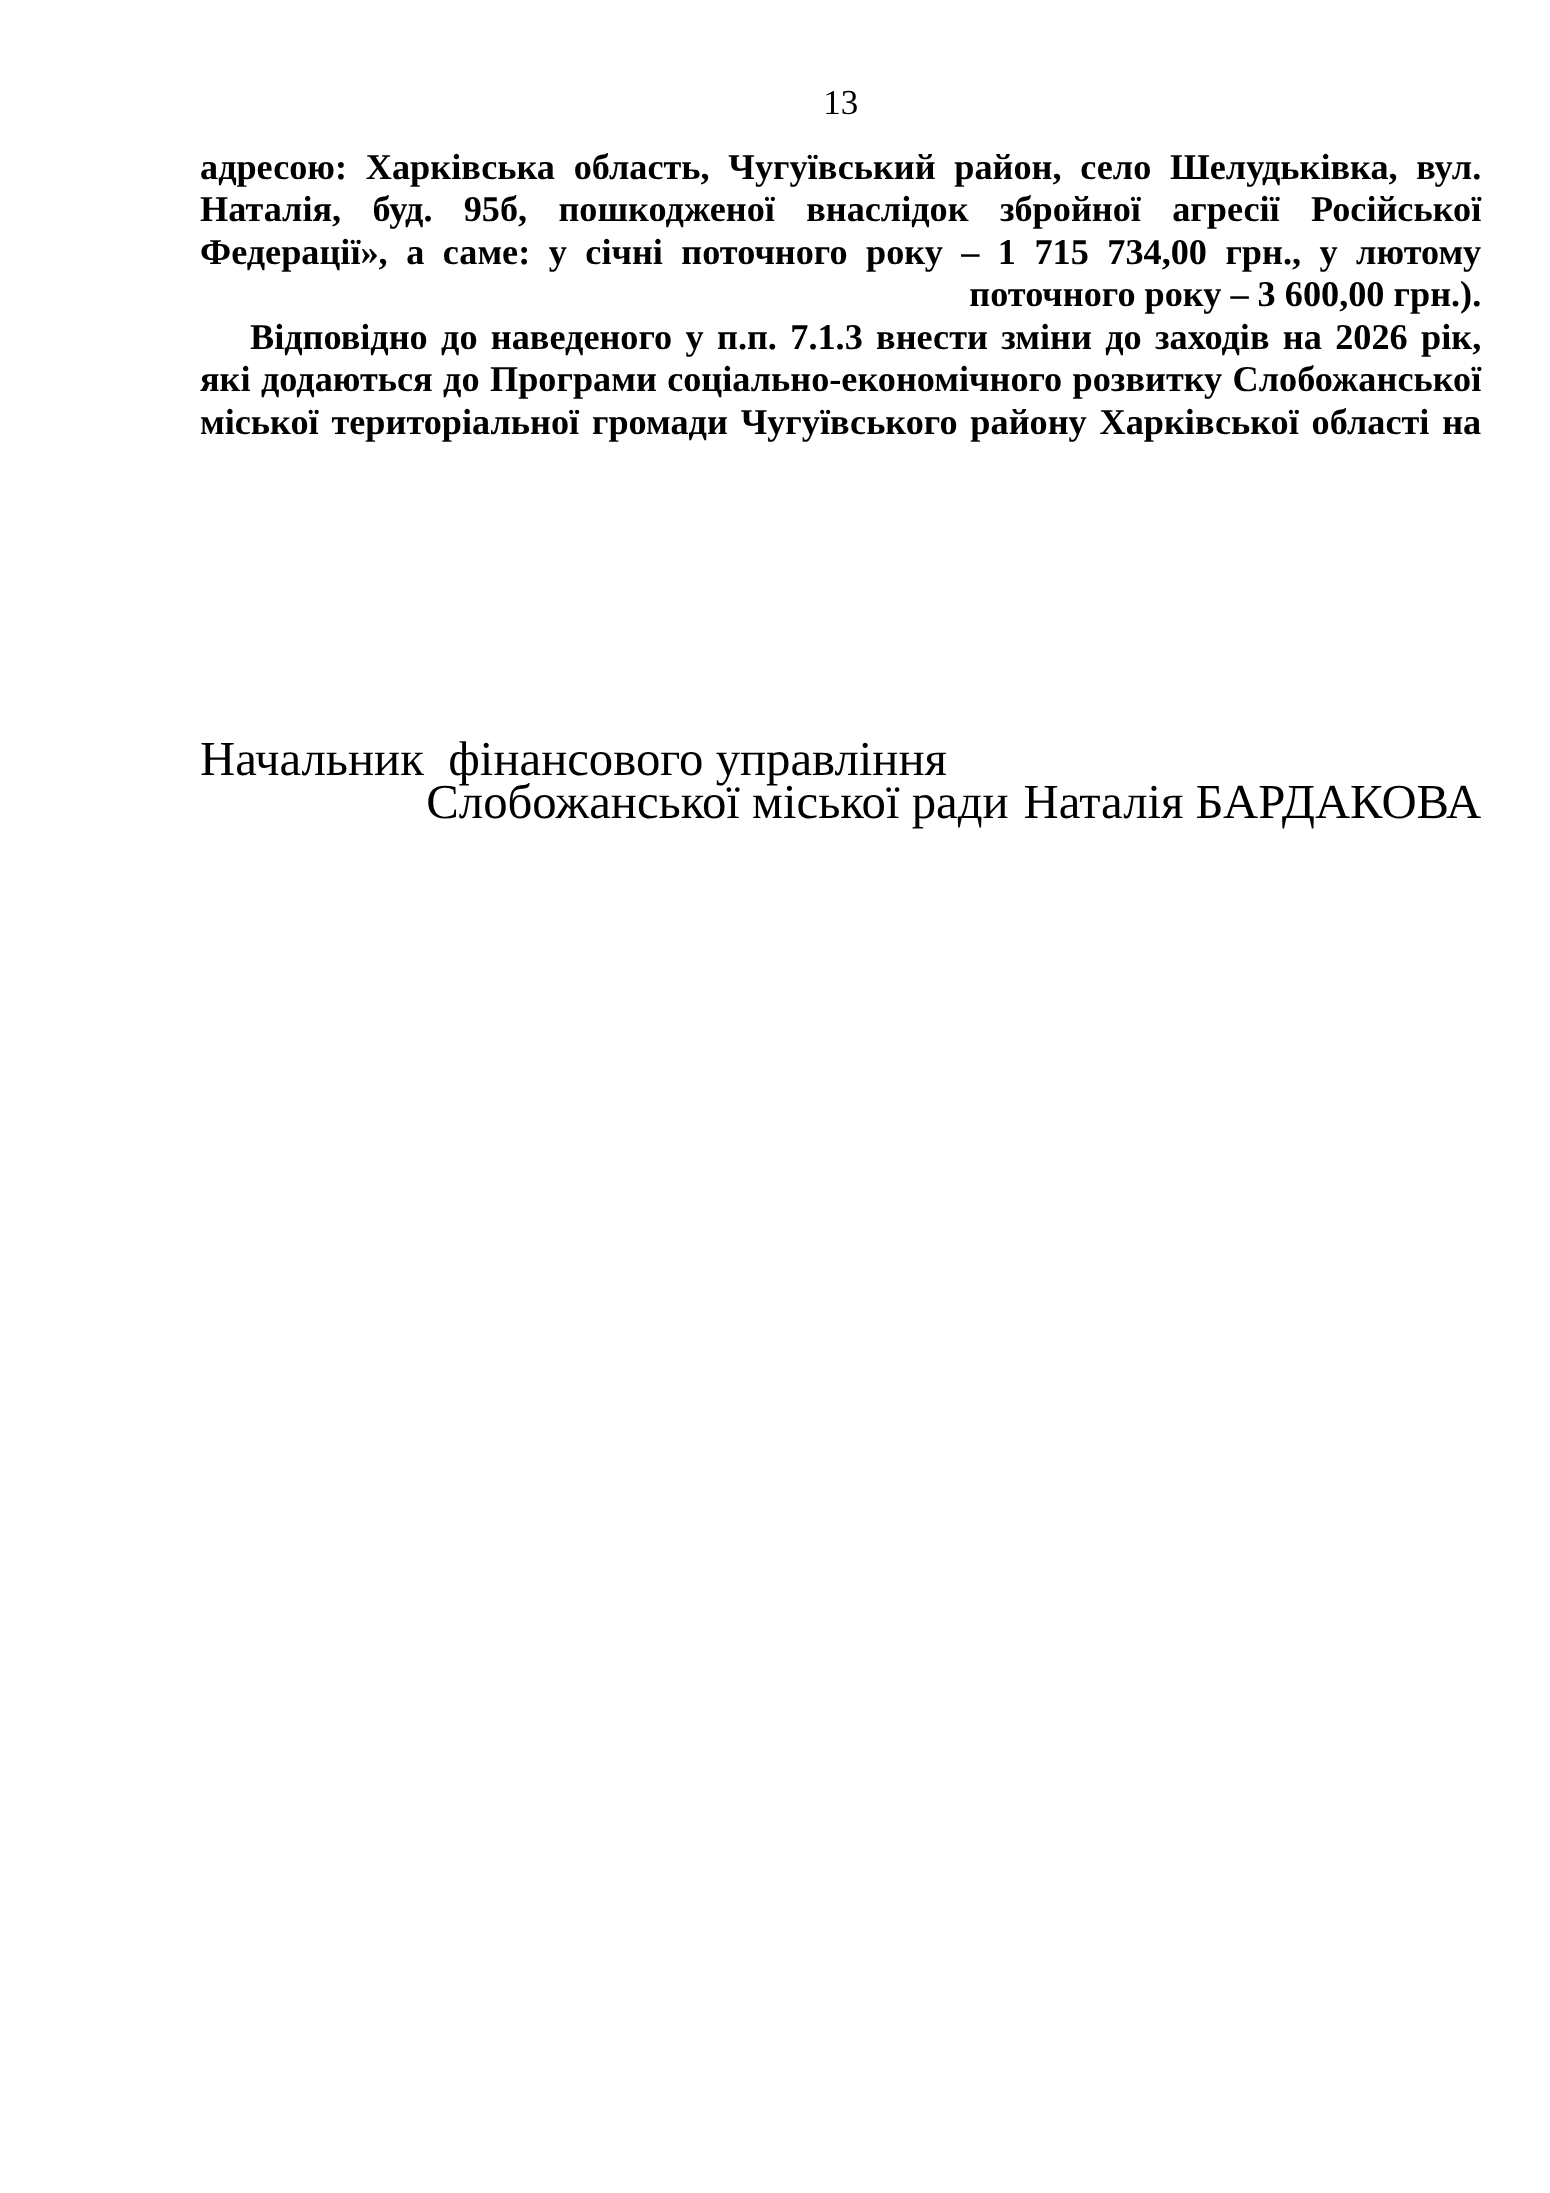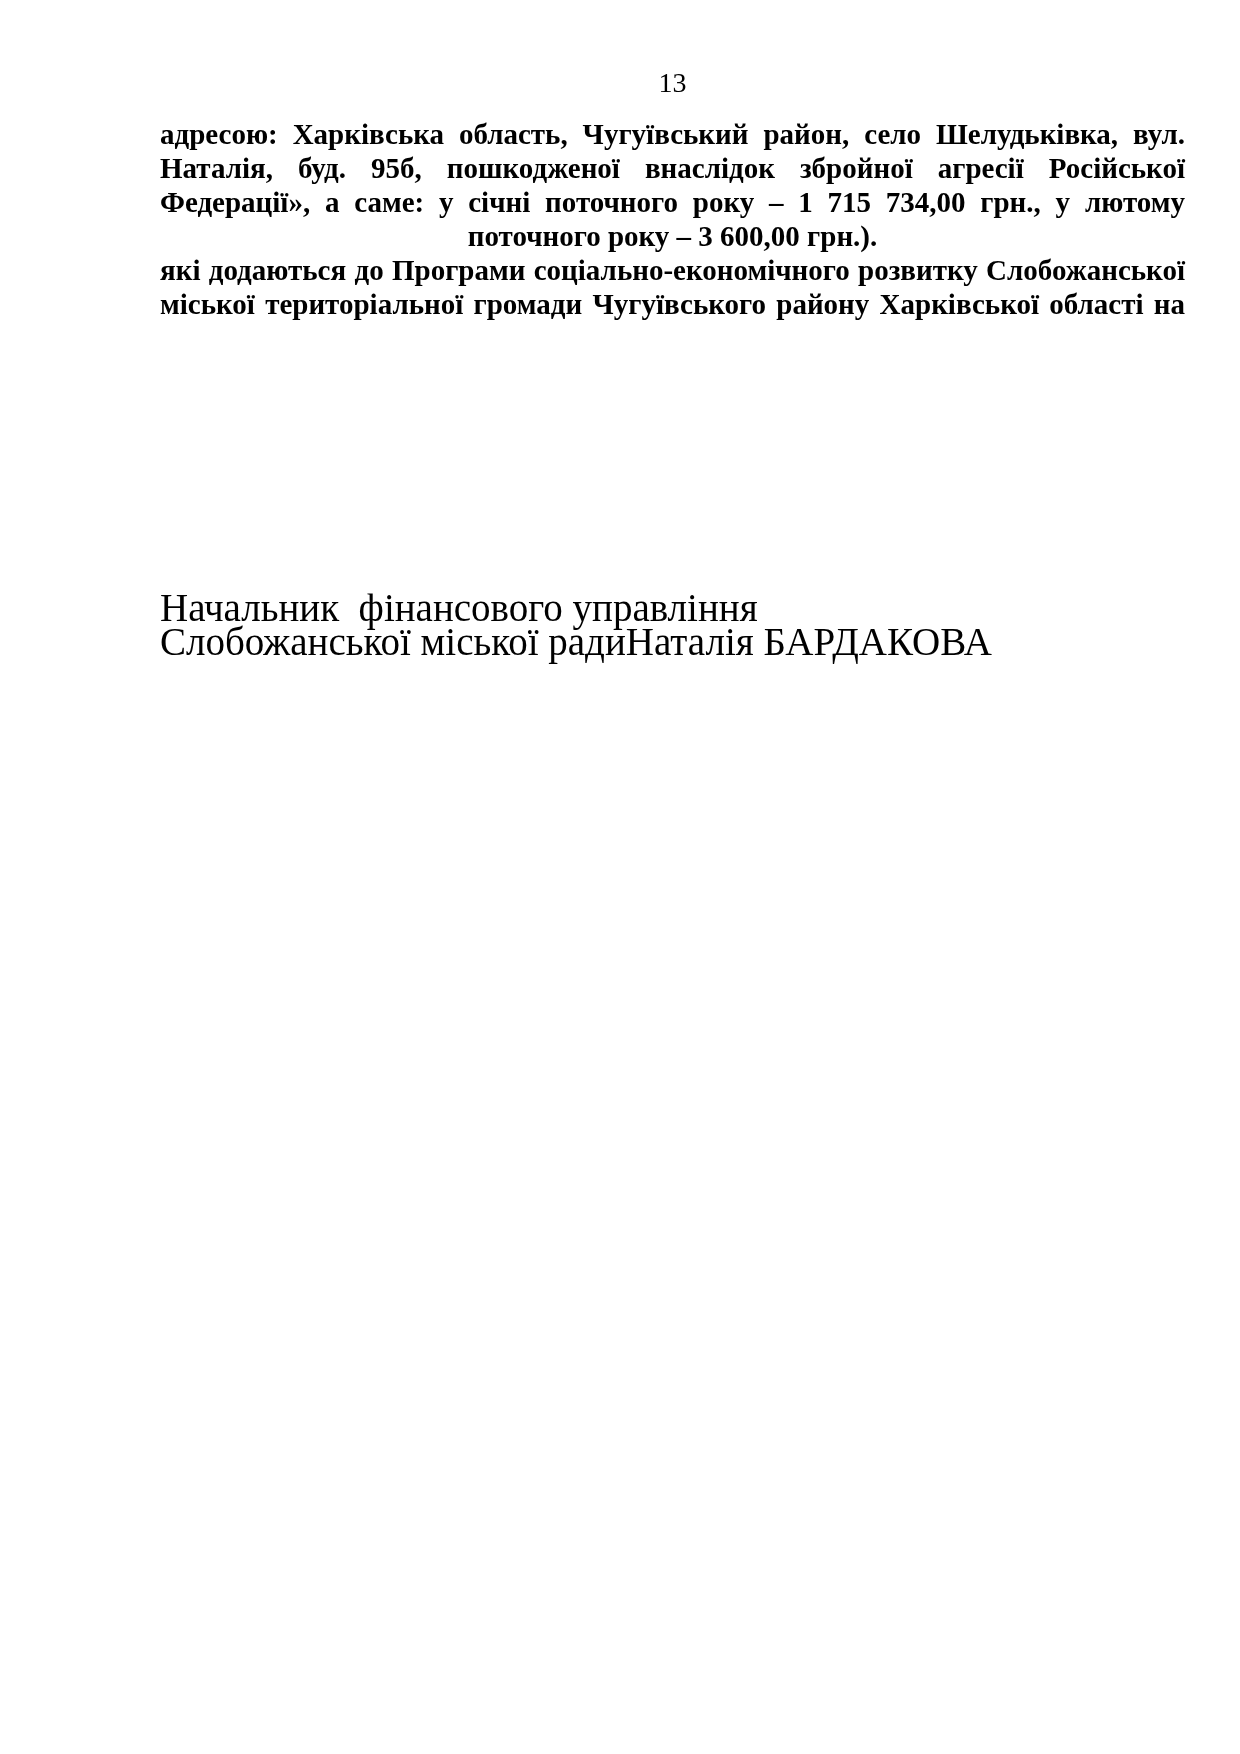--- a/index.html
+++ b/index.html
@@ -32,40 +32,41 @@
     top: 117px;
     font-size: 29px;
     line-height: 34px;
     font-weight: bold;
   }
   .jline {
     text-align: justify;
     text-align-last: justify;
   }
   .lline {
-    text-align: center;
+    text-align: right;
   }
   .indent {
     text-indent: 40px;
   }
   .signature {
     position: absolute;
     left: 160px;
     width: 1025px;
     top: 591px;
     font-size: 39px;
     line-height: 34px;
   }
   .sig-line {
     white-space: pre-wrap;
   }
   .sig-row {
     display: flex;
-    justify-content: flex-start;
+    justify-content: flex-end;
     align-items: baseline;
+    gap: 12px;
   }
   .sig-name {
     white-space: nowrap;
   }
 </style>
 </head>
 <body>
 
 <div class="page">
 
@@ -74,20 +75,21 @@
   <div class="content">
 
     <div>
       <div class="jline">адресою: Харківська область, Чугуївський район, село Шелудьківка, вул.</div>
       <div class="jline">Наталія, буд. 95б, пошкодженої внаслідок збройної агресії Російської</div>
       <div class="jline">Федерації», а саме: у січні поточного року – 1&nbsp;715&nbsp;734,00 грн., у лютому</div>
       <div class="lline">поточного року – 3&nbsp;600,00 грн.).</div>
     </div>
 
     <div>
+      <div class="jline indent">Відповідно до наведеного у п.п. 7.1.3 внести зміни до заходів на 2026 рік,</div>
       <div class="jline">які додаються до  Програми соціально-економічного розвитку Слобожанської</div>
       <div class="jline">міської  територіальної громади Чугуївського району Харківської області на</div>
     </div>
 
   </div>
 
   <div class="signature">
     <div class="sig-line">Начальник  фінансового управління</div>
     <div class="sig-row">
       <span class="sig-line">Слобожанської міської ради</span>

